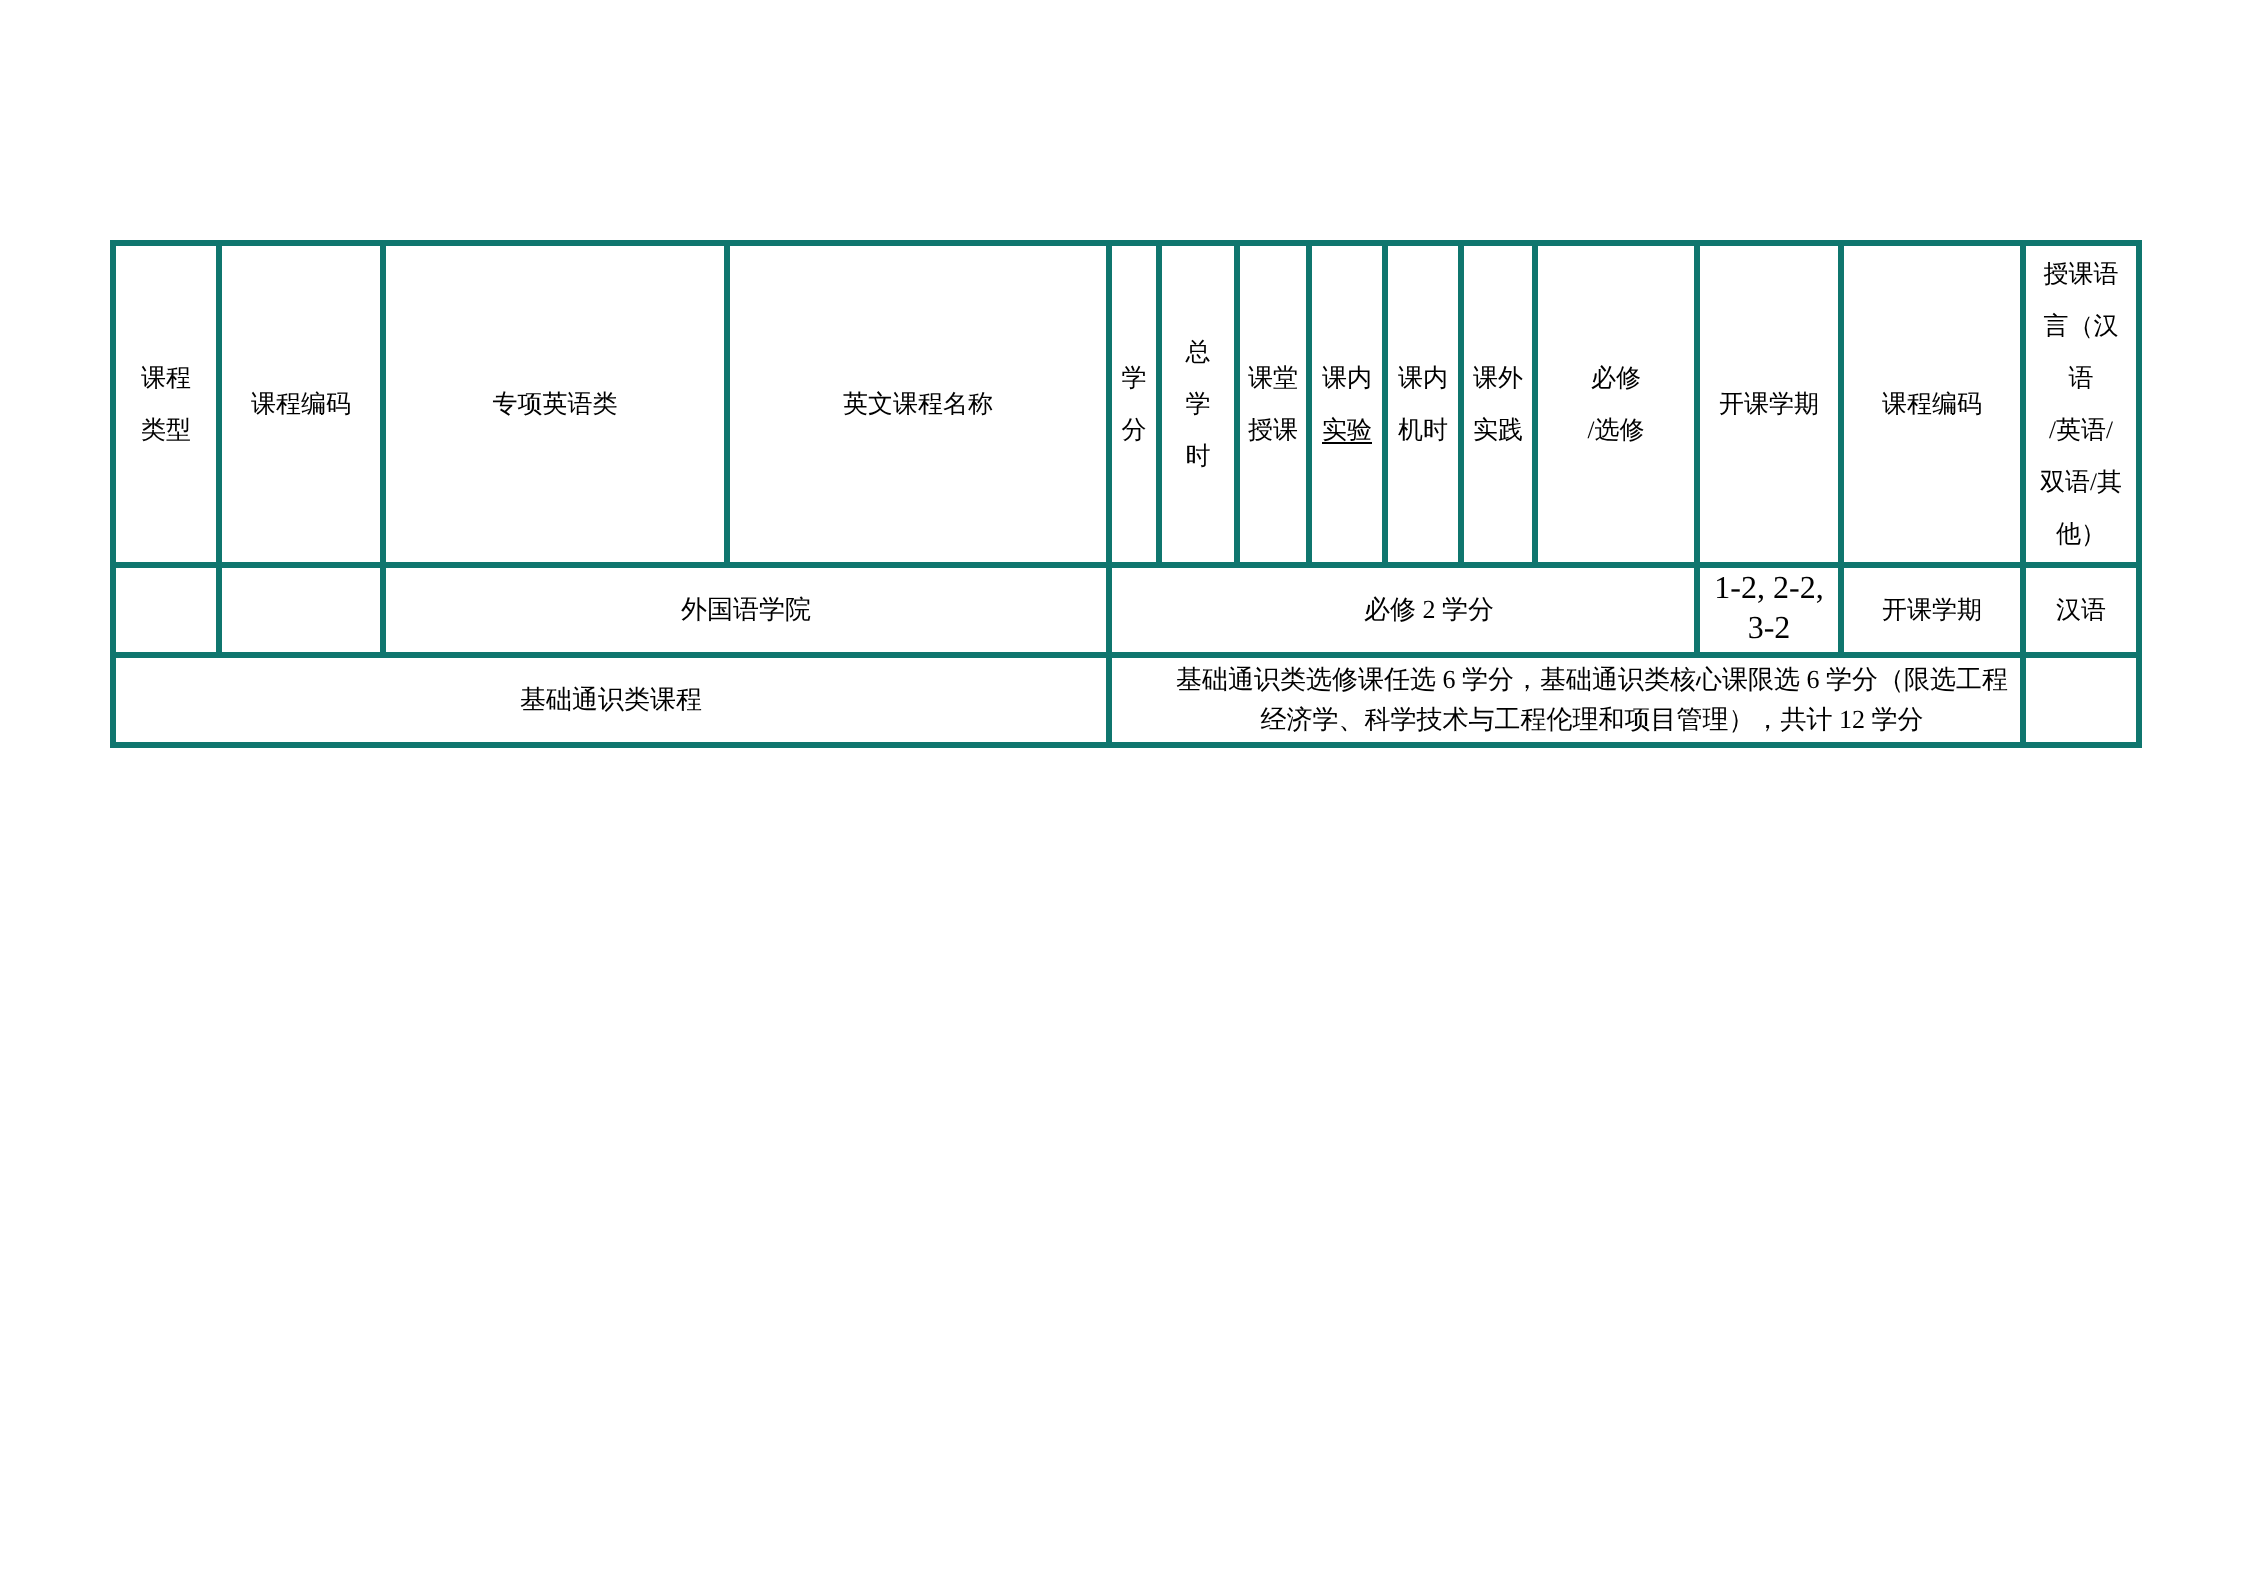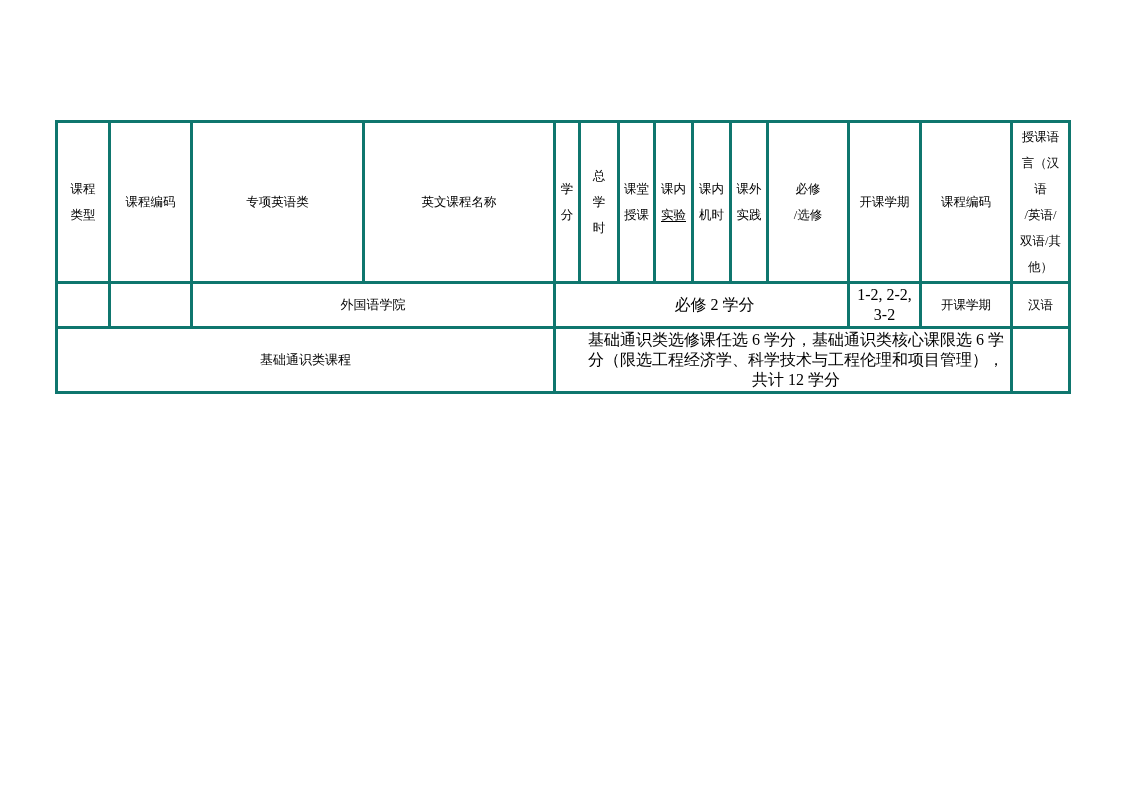--- a/index.html
+++ b/index.html
@@ -17,21 +17,21 @@
     text-align:center;vertical-align:middle;
     padding:1px 2px;overflow:hidden;
     font-weight:normal;
     font-size:12.5px;line-height:20px;
   }
   tr.header-row{height:105px;}
   tr.header-row th{white-space:pre-line;line-height:26px;font-size:12.5px;}
   th.th-lang{line-height:20px;padding:1px 3px;}
   th.th-sem,th.th-unit{line-height:20px;}
   .u{text-decoration:underline;text-underline-offset:2px;}
-  td.note{font-size:16px;padding-left:28px;}
+  td.note{font-size:13px;padding-left:28px;}
   td.title-cell{font-size:13px;}
   td.num{font-size:16px;}
   tr.row-a{height:27px;}
   tr.row-b{height:43px;}
   tr.row-c{height:22px;}
 </style>
 </head>
 <body>
 
 <table class="doc-table">

